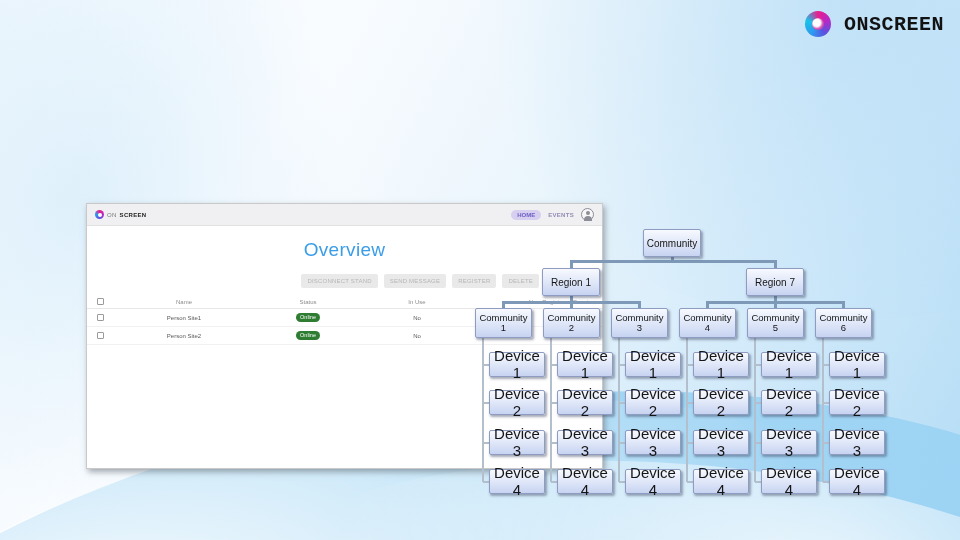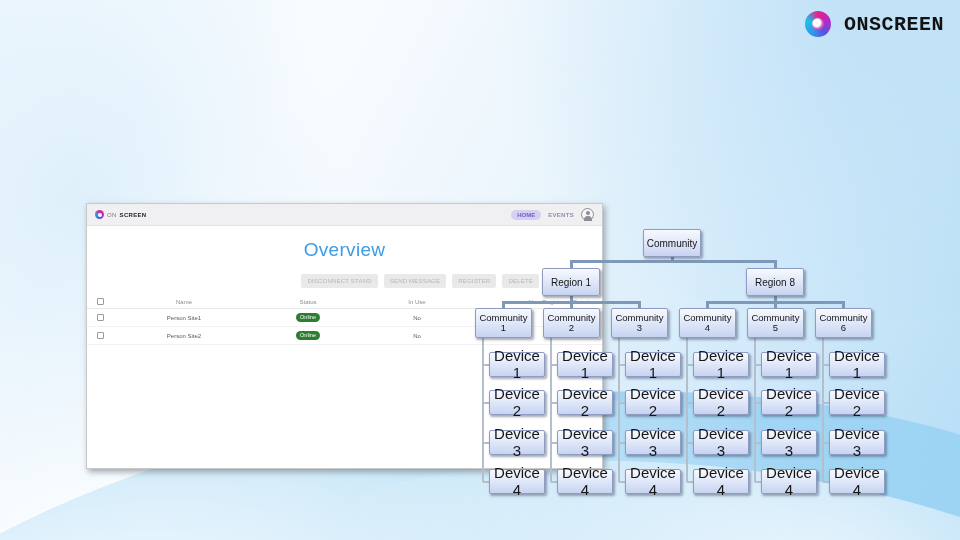--- a/index.html
+++ b/index.html
@@ -183,21 +183,21 @@
       <div class="oc-line thin" style="left: 755px; top: 401.5px; width: 12px; height: 2px;"></div>
       <div class="oc-line thin" style="left: 755px; top: 441.5px; width: 12px; height: 2px;"></div>
       <div class="oc-line thin" style="left: 755px; top: 480.5px; width: 12px; height: 2px;"></div>
       <div class="oc-line thin" style="left: 822px; top: 338px; width: 2px; height: 144px;"></div>
       <div class="oc-line thin" style="left: 823px; top: 363.5px; width: 12px; height: 2px;"></div>
       <div class="oc-line thin" style="left: 823px; top: 401.5px; width: 12px; height: 2px;"></div>
       <div class="oc-line thin" style="left: 823px; top: 441.5px; width: 12px; height: 2px;"></div>
       <div class="oc-line thin" style="left: 823px; top: 480.5px; width: 12px; height: 2px;"></div>
       <div class="oc-box" style="left: 643px; top: 229px; width: 58px; height: 28px;">Community</div>
       <div class="oc-box" style="left: 542px; top: 268px; width: 58px; height: 28px;">Region 1</div>
-      <div class="oc-box" style="left: 746px; top: 268px; width: 58px; height: 28px;">Region 8</div>
+      <div class="oc-box" style="left: 746px; top: 268px; width: 58px; height: 28px;">Region 7</div>
       <div class="oc-box comm" style="left: 475px; top: 308px; width: 57px; height: 30px;">Community
 1</div>
       <div class="oc-box comm" style="left: 543px; top: 308px; width: 57px; height: 30px;">Community
 2</div>
       <div class="oc-box comm" style="left: 611px; top: 308px; width: 57px; height: 30px;">Community
 3</div>
       <div class="oc-box comm" style="left: 679px; top: 308px; width: 57px; height: 30px;">Community
 4</div>
       <div class="oc-box comm" style="left: 747px; top: 308px; width: 57px; height: 30px;">Community
 5</div>

